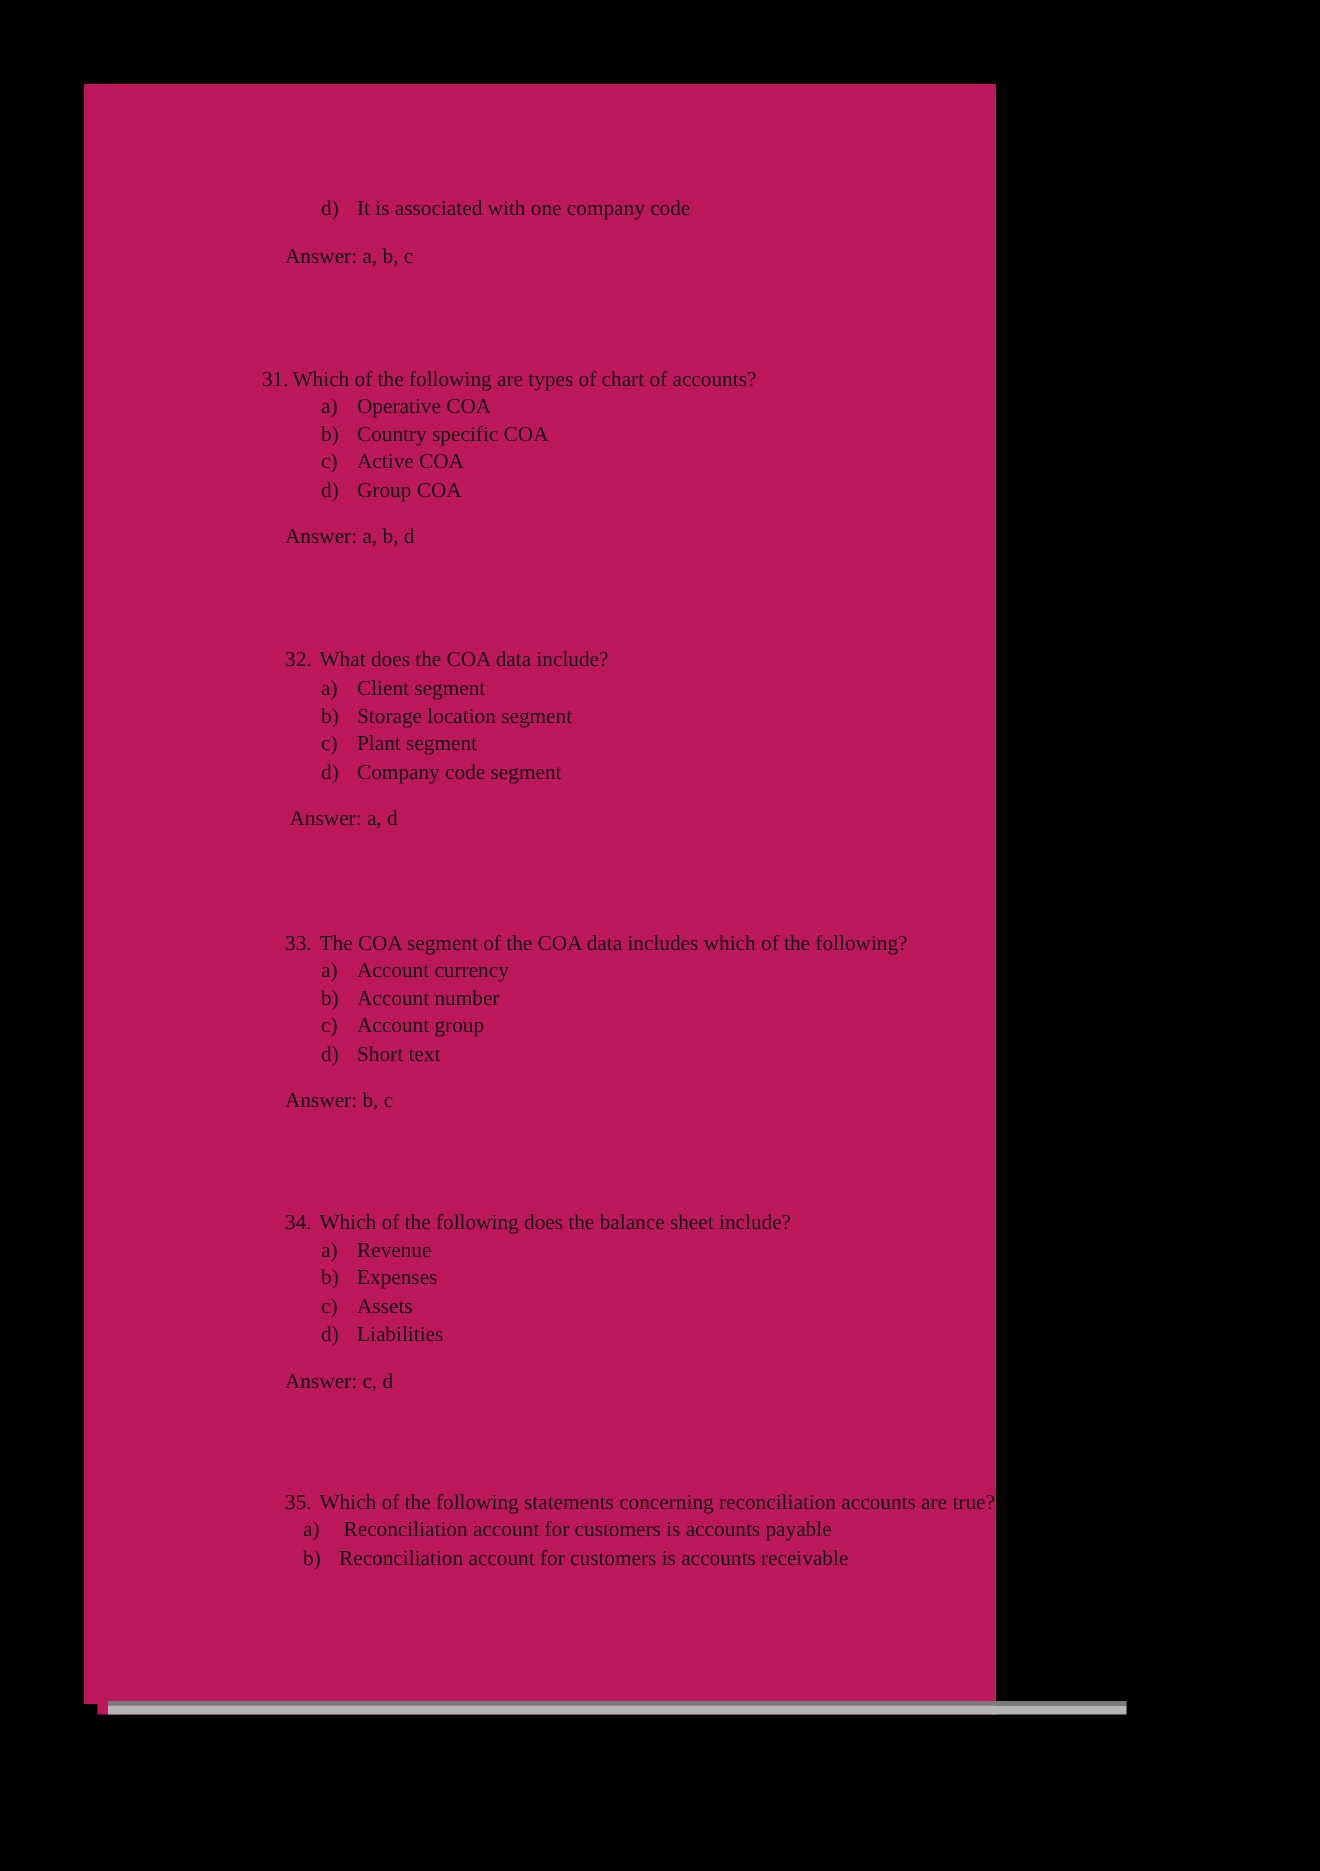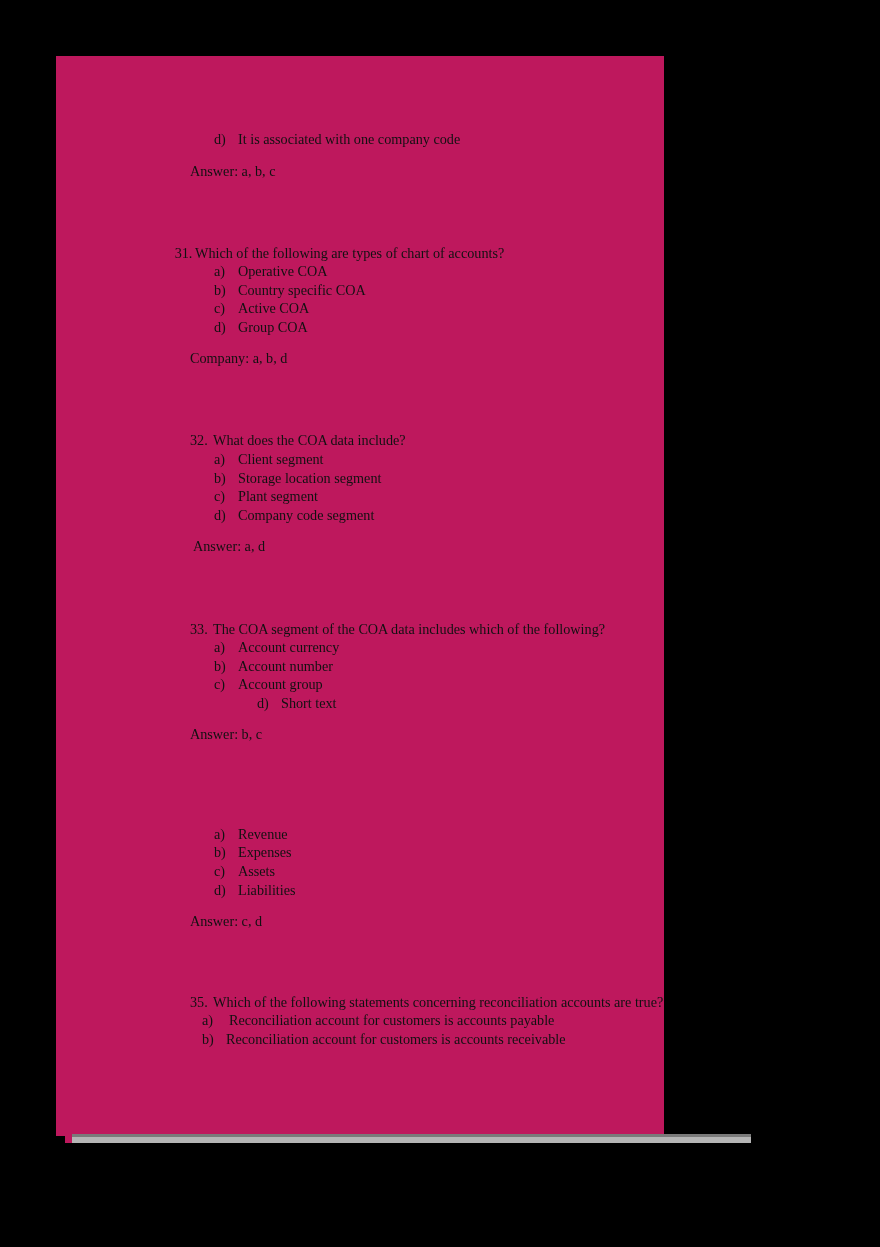--- a/index.html
+++ b/index.html
@@ -87,21 +87,21 @@
   </div>
   <div class="line" style="left:158px; top:226px;">
     <span class="opt-letter">b)</span><span>Country specific COA</span>
   </div>
   <div class="line" style="left:158px; top:244px;">
     <span class="opt-letter">c)</span><span>Active COA</span>
   </div>
   <div class="line" style="left:158px; top:263px;">
     <span class="opt-letter">d)</span><span>Group COA</span>
   </div>
-  <div class="line" style="left:134px; top:294px;">Company: a, b, d</div>
+  <div class="line" style="left:134px; top:294px;">Answer: a, b, d</div>
 
   <div class="line" style="left:134px; top:376px;">
     <span class="q-num">32.</span><span>What does the COA data include?</span>
   </div>
   <div class="line" style="left:158px; top:395px;">
     <span class="opt-letter">a)</span><span>Client segment</span>
   </div>
   <div class="line" style="left:158px; top:414px;">
     <span class="opt-letter">b)</span><span>Storage location segment</span>
   </div>
@@ -118,25 +118,28 @@
   </div>
   <div class="line" style="left:158px; top:583px;">
     <span class="opt-letter">a)</span><span>Account currency</span>
   </div>
   <div class="line" style="left:158px; top:602px;">
     <span class="opt-letter">b)</span><span>Account number</span>
   </div>
   <div class="line" style="left:158px; top:620px;">
     <span class="opt-letter">c)</span><span>Account group</span>
   </div>
-  <div class="line" style="left:158px; top:639px;margin-left:43px;">
+  <div class="line" style="left:158px; top:639px;">
     <span class="opt-letter">d)</span><span>Short text</span>
   </div>
   <div class="line" style="left:134px; top:670px;">Answer: b, c</div>
 
+  <div class="line" style="left:134px; top:751px;">
+    <span class="q-num">34.</span><span>Which of the following does the balance sheet include?</span>
+  </div>
   <div class="line" style="left:158px; top:770px;">
     <span class="opt-letter">a)</span><span>Revenue</span>
   </div>
   <div class="line" style="left:158px; top:788px;">
     <span class="opt-letter">b)</span><span>Expenses</span>
   </div>
   <div class="line" style="left:158px; top:807px;">
     <span class="opt-letter">c)</span><span>Assets</span>
   </div>
   <div class="line" style="left:158px; top:826px;">

